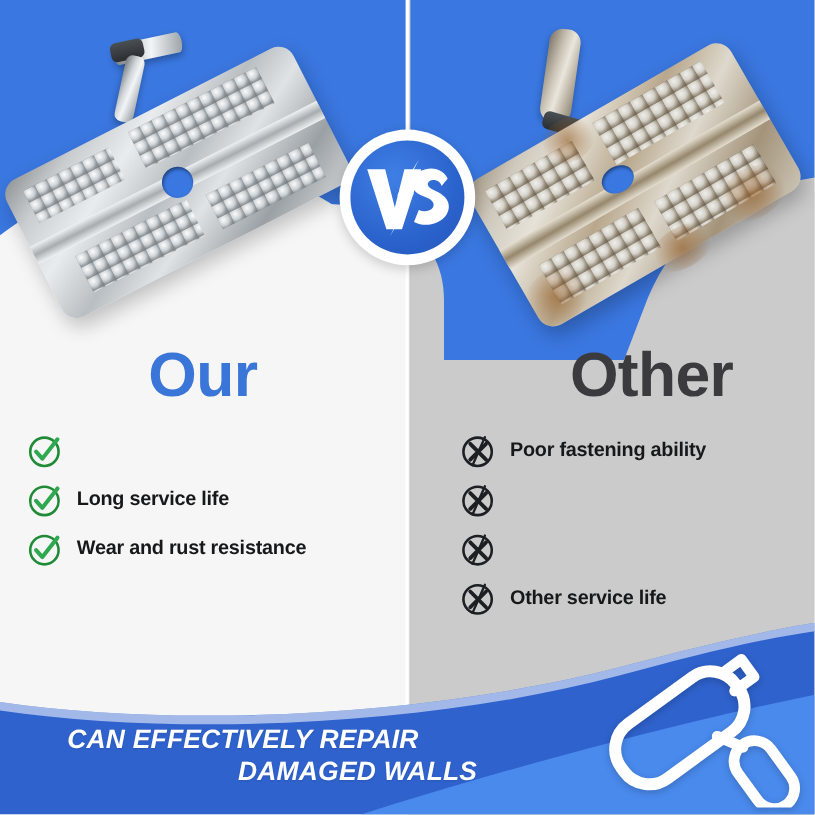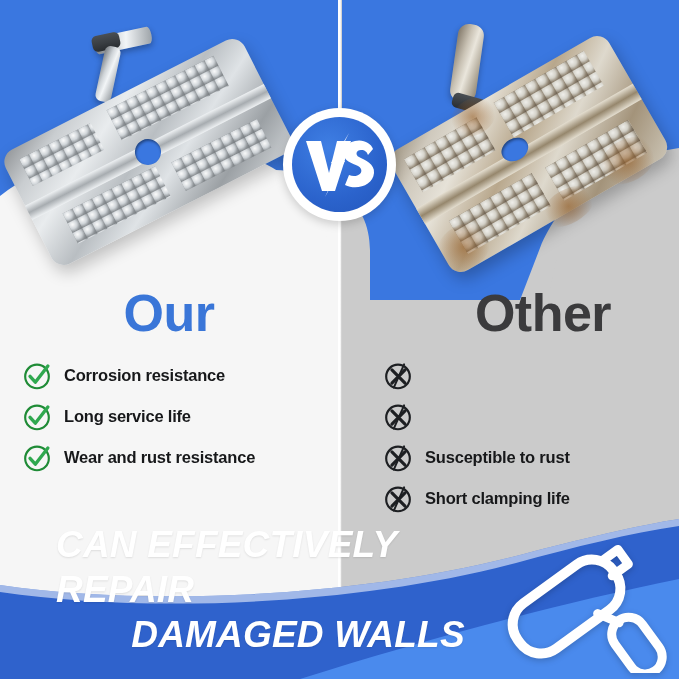--- a/index.html
+++ b/index.html
@@ -233,21 +233,21 @@
 
   .banner-text {
     position: absolute;
     left: 42px;
     bottom: 22px;
     width: 470px;
     z-index: 11;
     color: #ffffff;
     font-weight: 700;
     font-style: italic;
-    font-size: 37px;
+    font-size: 22px;
     line-height: 1.22;
     letter-spacing: 0.2px;
     text-shadow: 0 1px 2px rgba(0,0,0,0.10);
   }
   .banner-line-1 { display: block; text-align: left;  padding-left: 14px; }
   .banner-line-2 { display: block; text-align: center; padding-left: 42px; }
 
   .roller-icon {
     position: absolute;
     right: 6px;
@@ -335,21 +335,20 @@
 
   <div class="heading heading-our">Our</div>
   <div class="heading heading-other">Other</div>
 
   <ul class="feature-list list-our">
     <li class="feature-item">
       <svg class="feature-icon" viewBox="0 0 32 32">
         <circle cx="16" cy="16.5" r="12.6" fill="none" stroke="#1f8b36" stroke-width="2.3"></circle>
         <path d="M8.6,16.4 L14.2,22.6 L27.6,5.4" fill="none" stroke="#2fa84f" stroke-width="3.6" stroke-linecap="round" stroke-linejoin="round"></path>
       </svg>
-      <span class="feature-text">Corrosion resistance</span>
     </li>
     <li class="feature-item">
       <svg class="feature-icon" viewBox="0 0 32 32">
         <circle cx="16" cy="16.5" r="12.6" fill="none" stroke="#1f8b36" stroke-width="2.3"></circle>
         <path d="M8.6,16.4 L14.2,22.6 L27.6,5.4" fill="none" stroke="#2fa84f" stroke-width="3.6" stroke-linecap="round" stroke-linejoin="round"></path>
       </svg>
       <span class="feature-text">Long service life</span>
     </li>
     <li class="feature-item">
       <svg class="feature-icon" viewBox="0 0 32 32">
@@ -360,43 +359,43 @@
     </li>
   </ul>
 
   <ul class="feature-list list-other">
     <li class="feature-item">
       <svg class="feature-icon" viewBox="0 0 32 32">
         <circle cx="16" cy="16.5" r="12.6" fill="none" stroke="#1d1f22" stroke-width="2.3"></circle>
         <path d="M9.5,9.5 L23.5,23.5 M23.5,9.5 L9.5,23.5" stroke="#1d1f22" stroke-width="3.4" stroke-linecap="round"></path>
         <path d="M22.5,3.5 L11.5,28.5" stroke="#1d1f22" stroke-width="2.1" stroke-linecap="round"></path>
       </svg>
+      <span class="feature-text">Poor fastening ability</span>
     </li>
     <li class="feature-item">
       <svg class="feature-icon" viewBox="0 0 32 32">
         <circle cx="16" cy="16.5" r="12.6" fill="none" stroke="#1d1f22" stroke-width="2.3"></circle>
         <path d="M9.5,9.5 L23.5,23.5 M23.5,9.5 L9.5,23.5" stroke="#1d1f22" stroke-width="3.4" stroke-linecap="round"></path>
         <path d="M22.5,3.5 L11.5,28.5" stroke="#1d1f22" stroke-width="2.1" stroke-linecap="round"></path>
       </svg>
     </li>
     <li class="feature-item">
       <svg class="feature-icon" viewBox="0 0 32 32">
         <circle cx="16" cy="16.5" r="12.6" fill="none" stroke="#1d1f22" stroke-width="2.3"></circle>
         <path d="M9.5,9.5 L23.5,23.5 M23.5,9.5 L9.5,23.5" stroke="#1d1f22" stroke-width="3.4" stroke-linecap="round"></path>
         <path d="M22.5,3.5 L11.5,28.5" stroke="#1d1f22" stroke-width="2.1" stroke-linecap="round"></path>
       </svg>
-      <span class="feature-text">Susceptible to rust</span>
     </li>
     <li class="feature-item">
       <svg class="feature-icon" viewBox="0 0 32 32">
         <circle cx="16" cy="16.5" r="12.6" fill="none" stroke="#1d1f22" stroke-width="2.3"></circle>
         <path d="M9.5,9.5 L23.5,23.5 M23.5,9.5 L9.5,23.5" stroke="#1d1f22" stroke-width="3.4" stroke-linecap="round"></path>
         <path d="M22.5,3.5 L11.5,28.5" stroke="#1d1f22" stroke-width="2.1" stroke-linecap="round"></path>
       </svg>
-      <span class="feature-text">Short clamping life</span>
+      <span class="feature-text">Other service life</span>
     </li>
   </ul>
 
   <div class="banner">
     <svg width="679" height="160" viewBox="0 0 679 160" xmlns="http://www.w3.org/2000/svg">
 
       <path d="M0,66 C150,88 360,78 520,36 C580,20 640,6 679,0 L679,160 L0,160 Z" fill="#2f62cc"></path>
 
       <path d="M679,60 L679,160 L300,160 C420,122 560,84 679,60 Z" fill="#4d8df0" opacity="0.92"></path>
 

